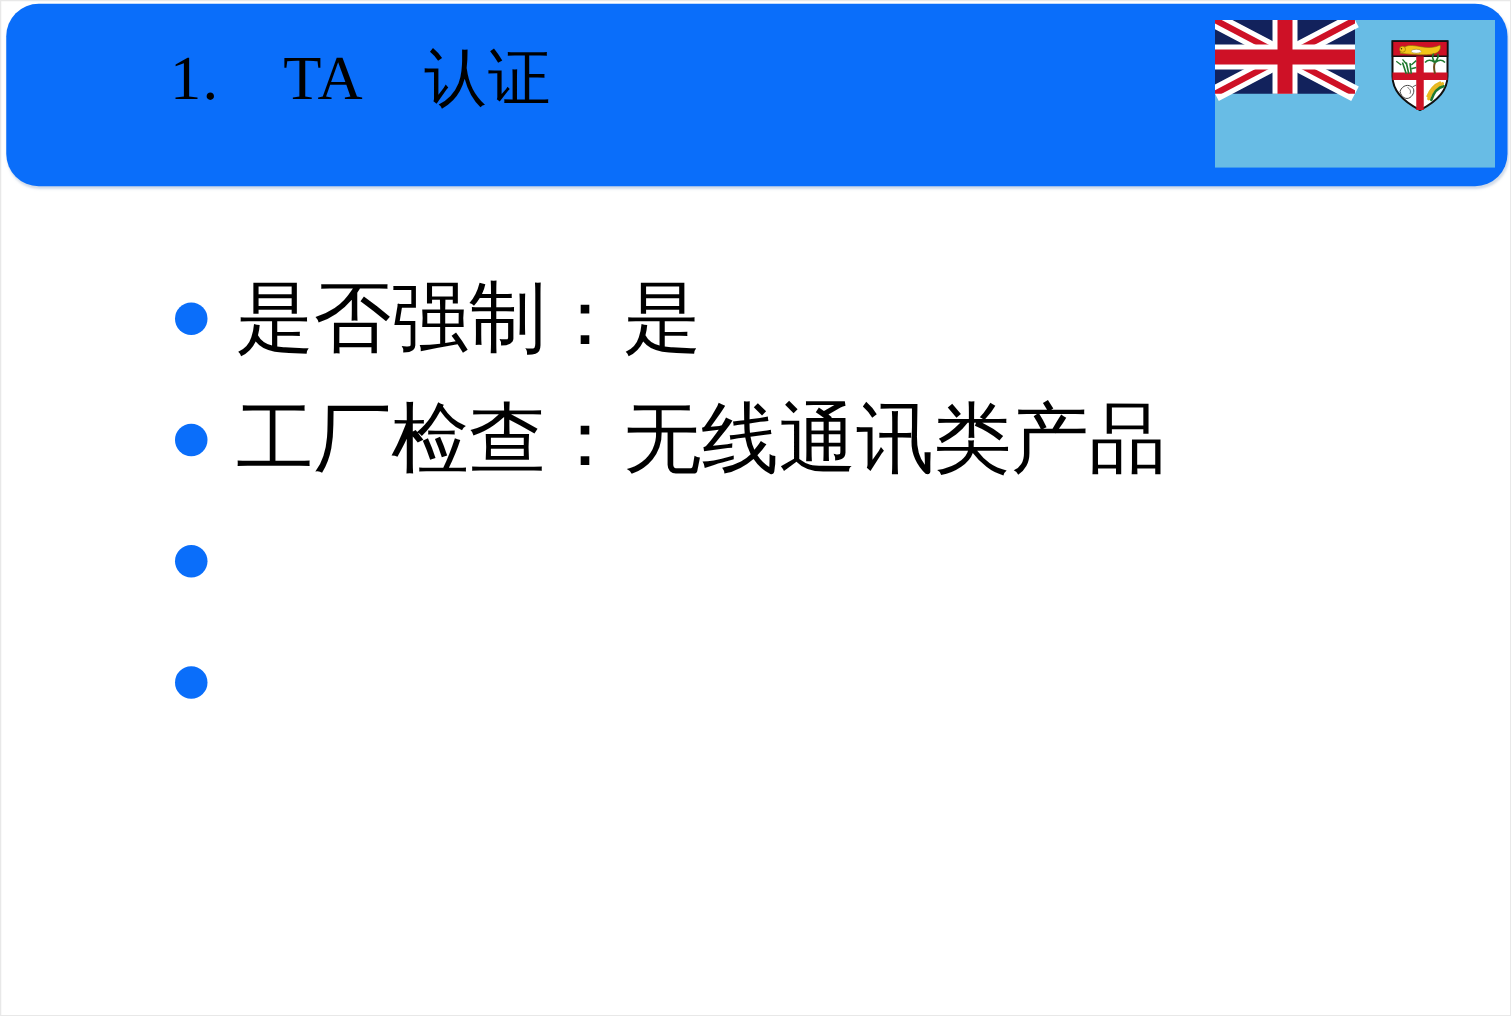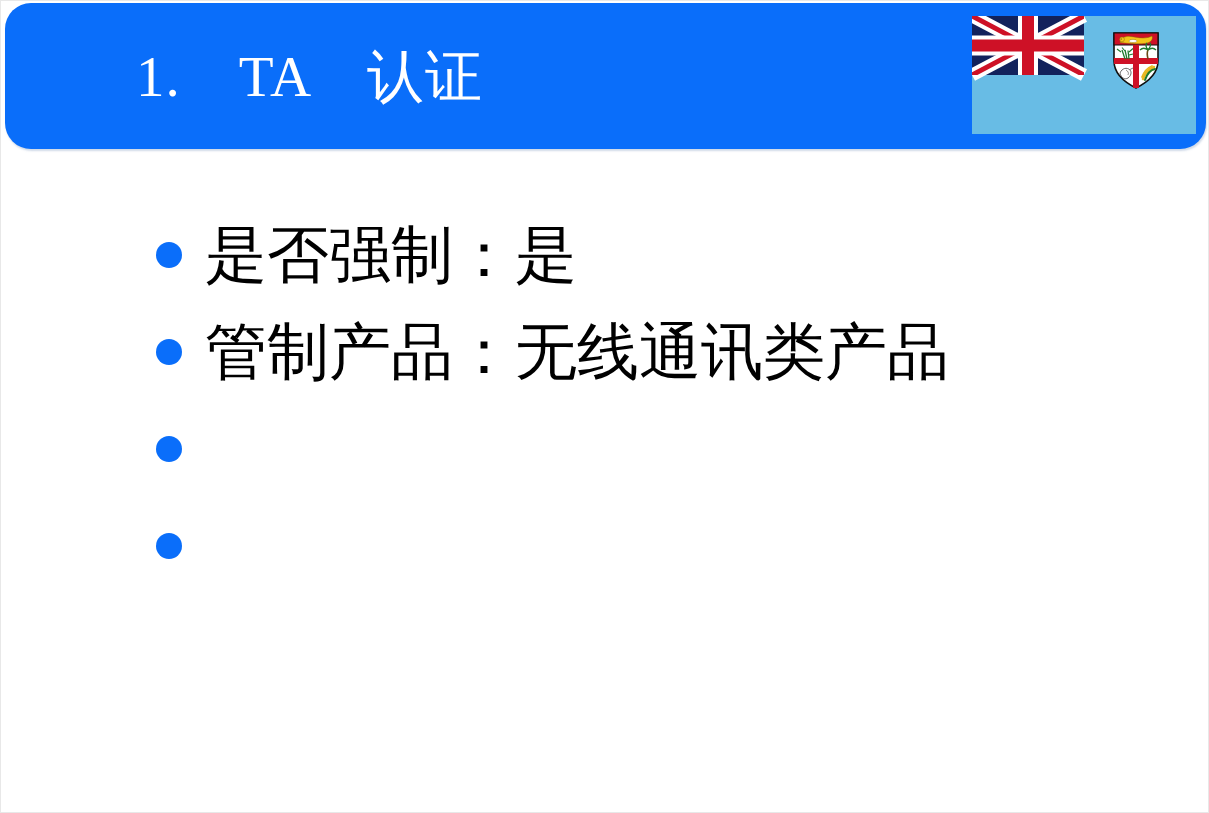--- a/index.html
+++ b/index.html
@@ -30,24 +30,24 @@
     top: 2px;
     width: 1201px;
     height: 146px;
     background: #0a6efa;
     border-radius: 26px;
     box-shadow: 1px 2px 2px rgba(120,150,190,0.35);
   }
   #title-text {
     position: absolute;
     left: 131px;
-    top: 28px;
-    font-size: 57px;
+    top: 13px;
+    font-size: 50px;
     line-height: 92px;
-    color: #ffffff;
+    color: #000000;
     white-space: pre;
     letter-spacing: 1px;
     font-family: "Liberation Serif", "DejaVu Serif", serif;
   }
 
   
   #flag {
     position: absolute;
     left: 967px;
     top: 13px;
@@ -63,21 +63,20 @@
     position: absolute;
     left: 0;
     top: 205px;
     width: 1209px;
   }
   .bullet-row {
     position: relative;
     height: 97px;
     display: flex;
     align-items: center;
-    margin-left: 16px;
   }
   .bullet-dot {
     position: absolute;
     left: 139px;
     top: 50%;
     transform: translateY(-50%);
     width: 26px;
     height: 26px;
     border-radius: 50%;
     background: #0a6efa;
@@ -172,21 +171,21 @@
 
   <div id="bullet-list">
 
     <div class="bullet-row">
       <span class="bullet-dot"></span>
       <span class="bullet-label">是否强制：是</span>
     </div>
 
     <div class="bullet-row">
       <span class="bullet-dot"></span>
-      <span class="bullet-label">管制产品：无线通讯类产品</span>
+      <span class="bullet-label">工厂检查：无线通讯类产品</span>
     </div>
 
 
     <div class="bullet-row">
       <span class="bullet-dot"></span>
     </div>
 
     <div class="bullet-row">
       <span class="bullet-dot"></span>
     </div>

